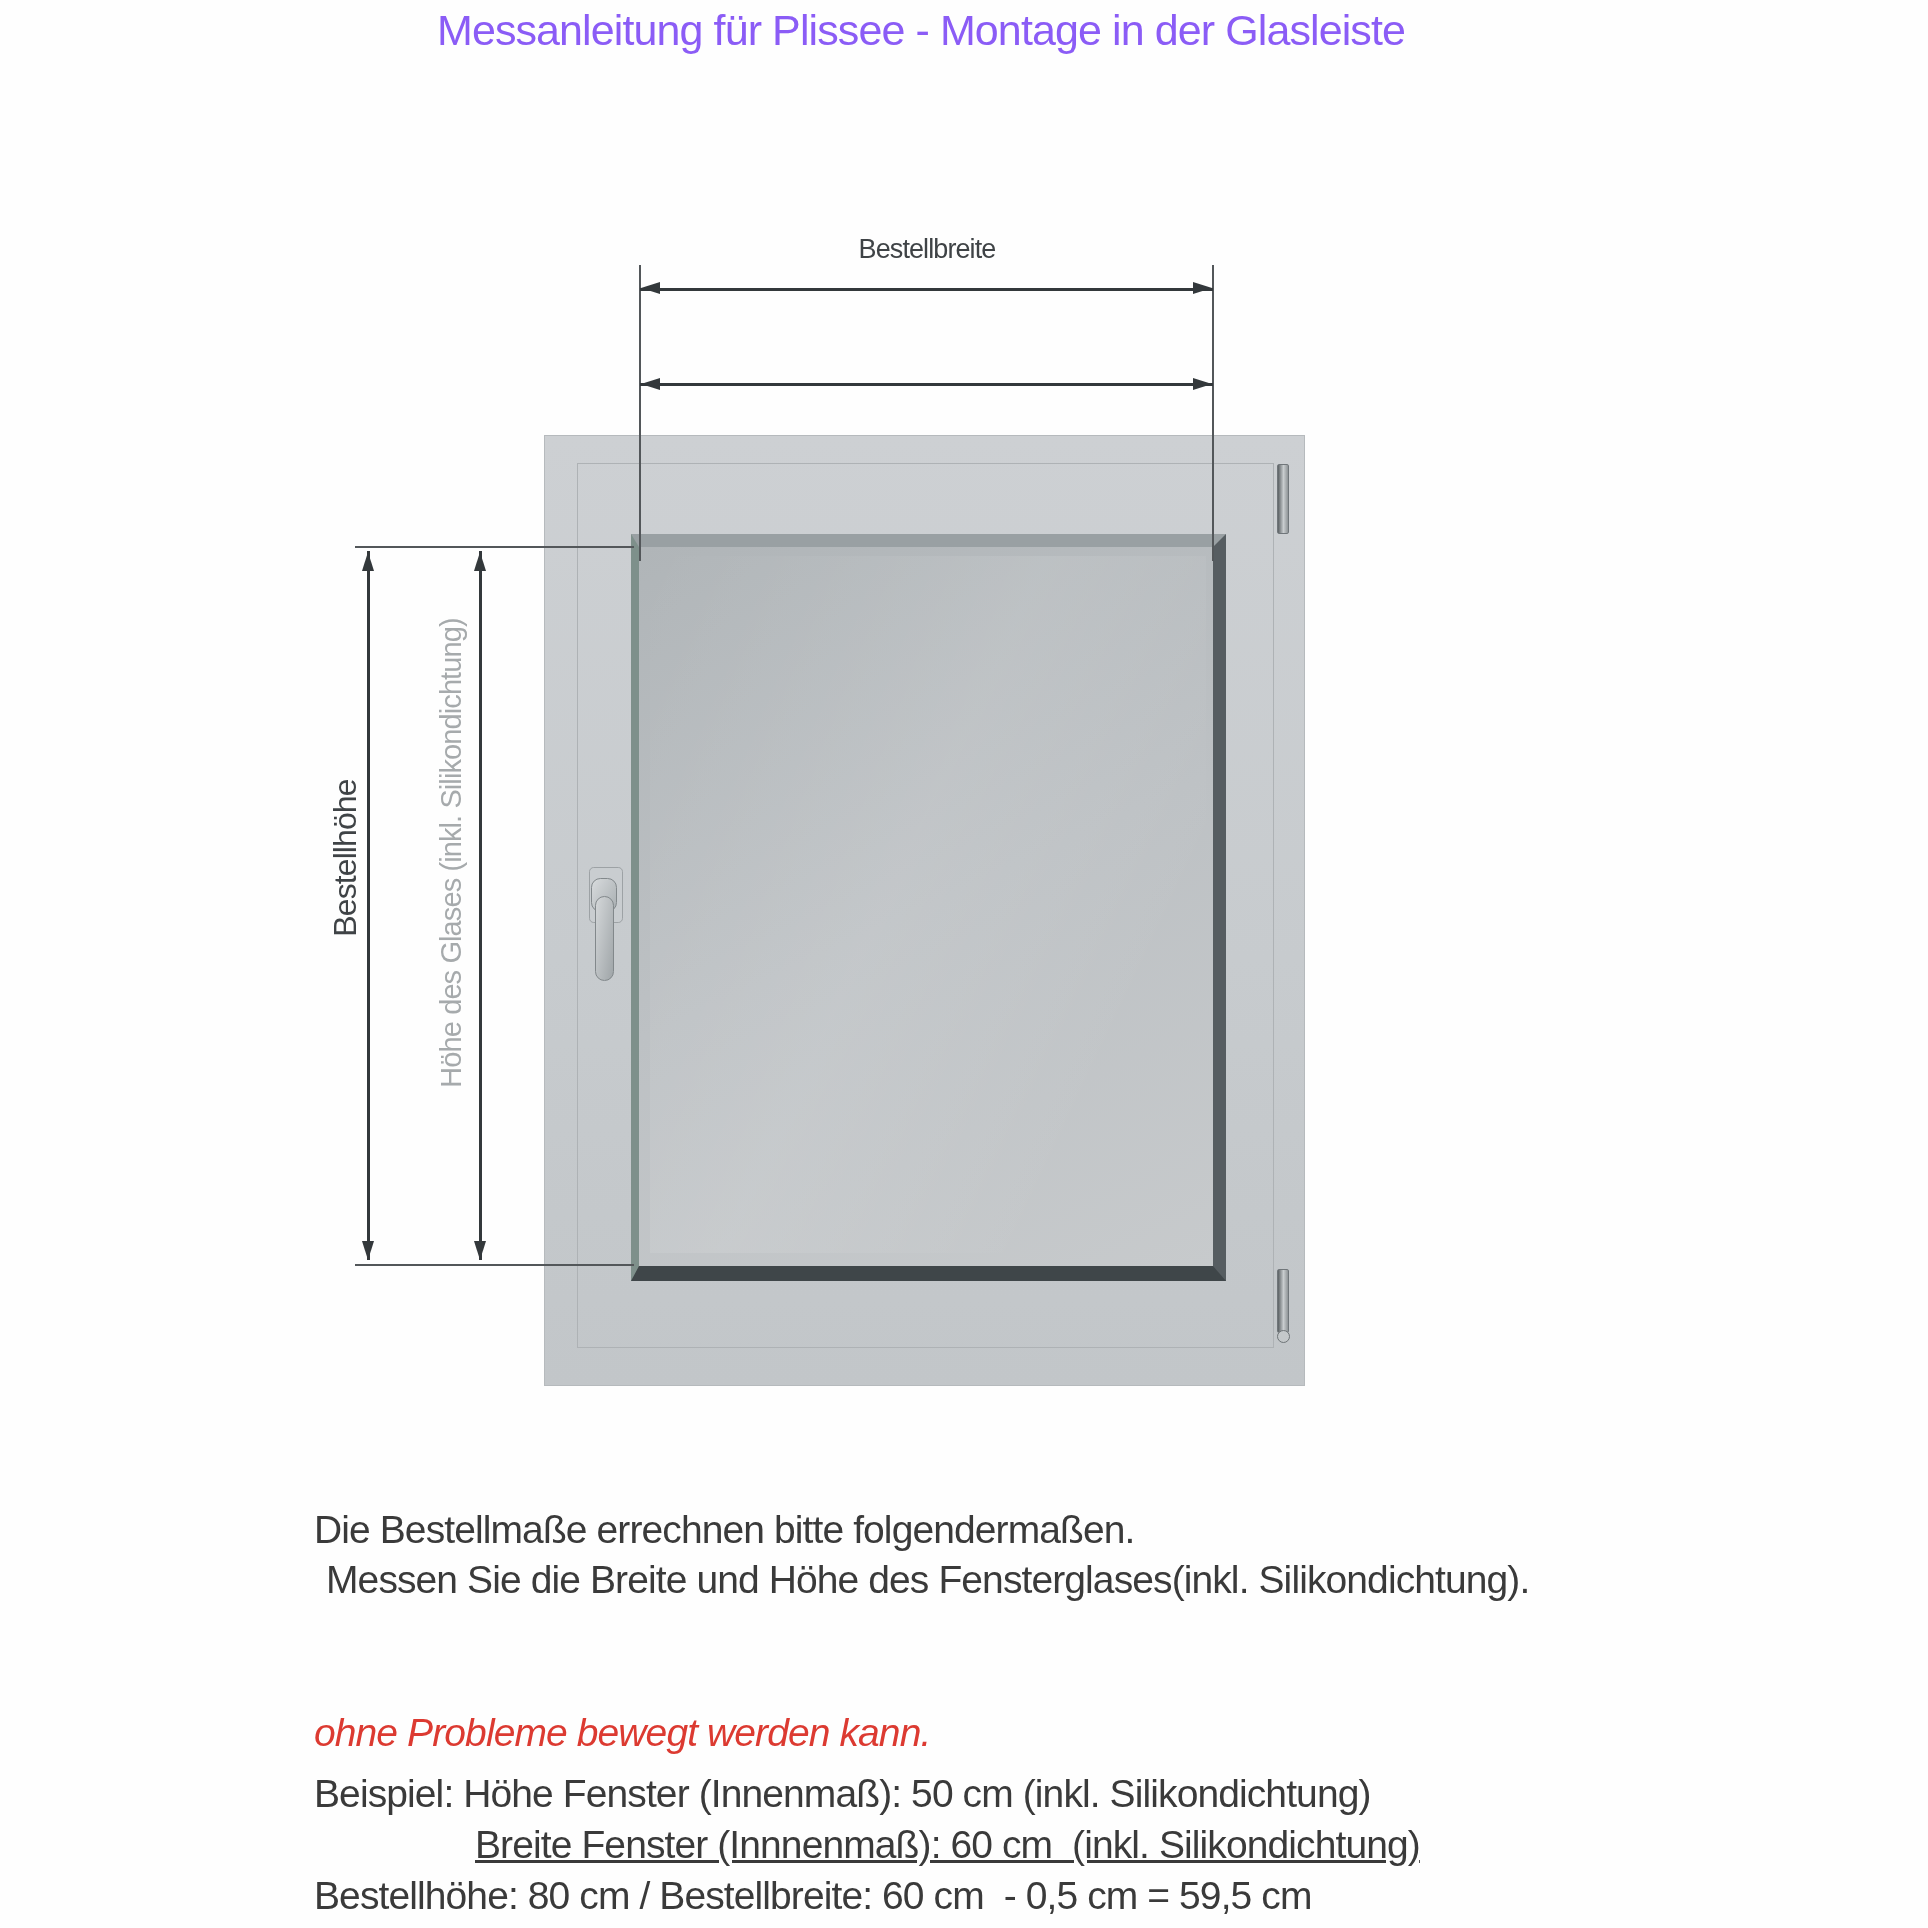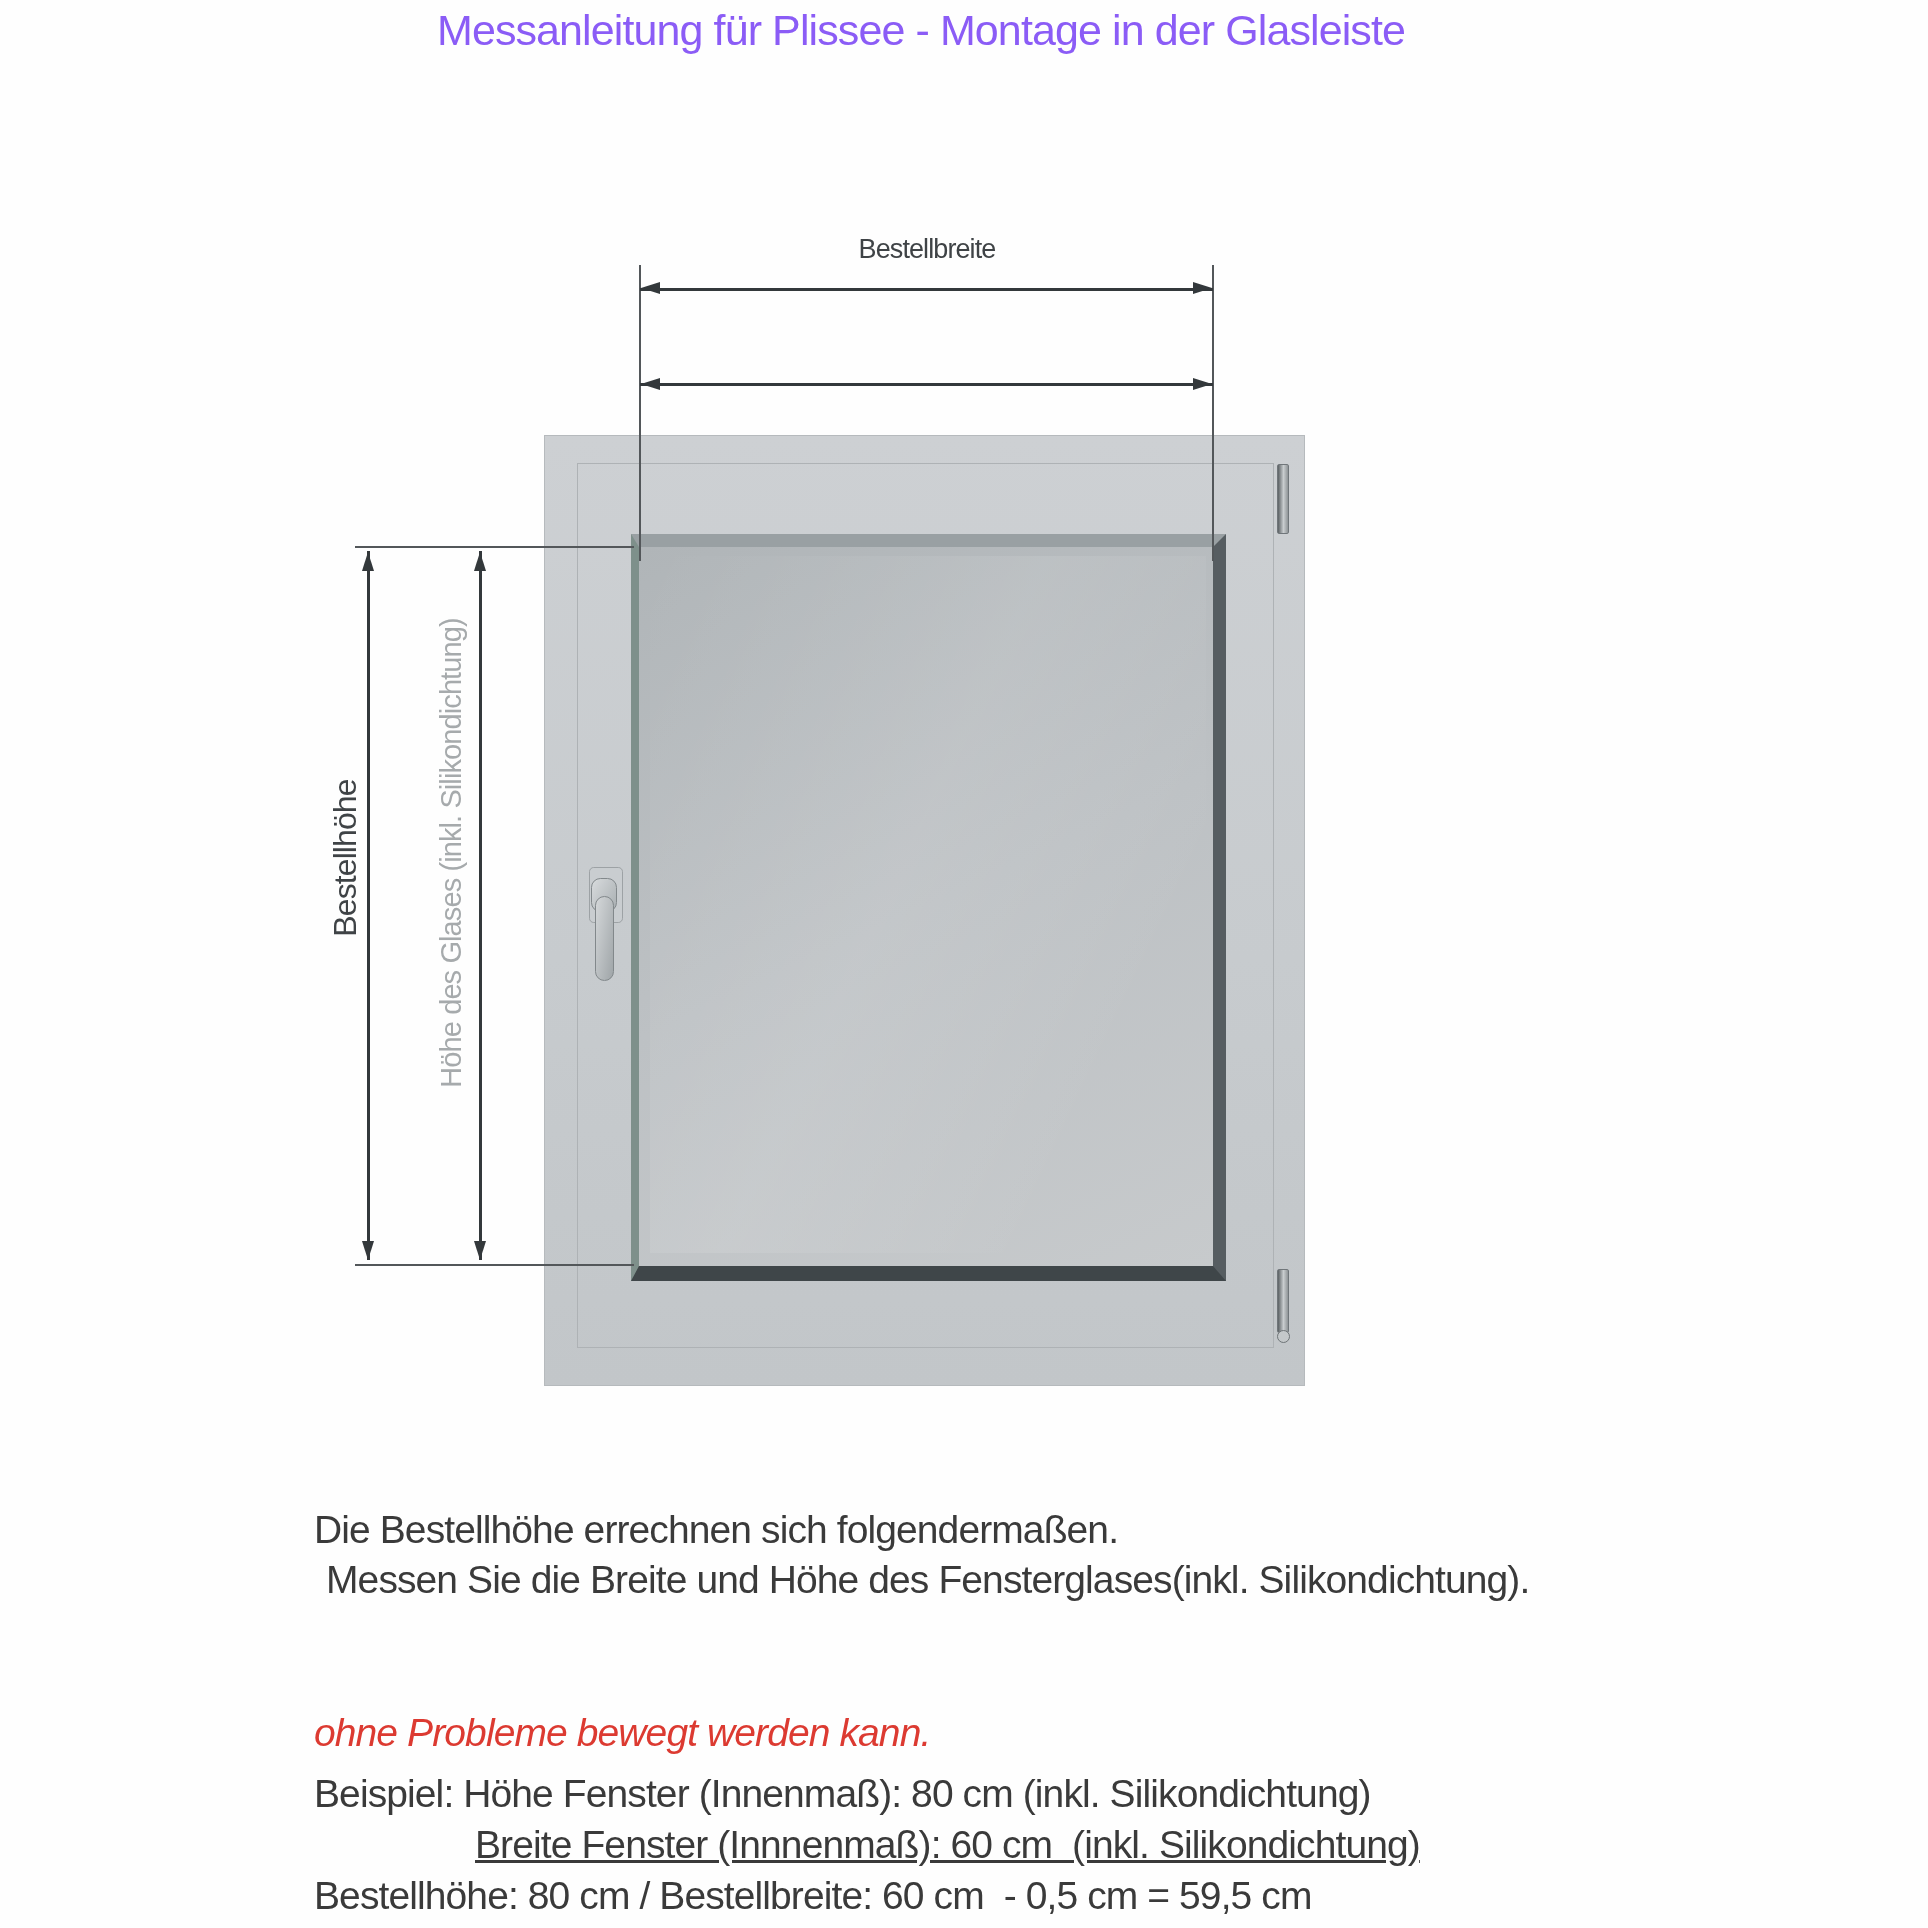--- a/index.html
+++ b/index.html
@@ -112,22 +112,22 @@
   <div class="ah down" style="left:362px;top:1241px;"></div>
 
   <div class="dline" style="left:479px;top:551px;width:2.8px;height:709px;"></div>
   <div class="ah up" style="left:474px;top:552px;"></div>
   <div class="ah down" style="left:474px;top:1241px;"></div>
 
   <div class="dim-label dark lbl-bestellbreite">Bestellbreite</div>
   <div class="dim-label dark lbl-bestellhoehe">Bestellhöhe</div>
   <div class="dim-label gray lbl-hoeheglas">Höhe des Glases (inkl. Silikondichtung)</div>
 
-  <div class="txt t1">Die Bestellhöhe errechnen sich folgendermaßen.</div>
+  <div class="txt t1">Die Bestellmaße errechnen bitte folgendermaßen.</div>
   <div class="txt t2">Messen Sie die Breite und Höhe des Fensterglases(inkl. Silikondichtung).</div>
   <div class="txt red t4">ohne Probleme bewegt werden kann.</div>
 
-  <div class="txt t5">Beispiel: Höhe Fenster (Innenmaß): 80 cm (inkl. Silikondichtung)</div>
+  <div class="txt t5">Beispiel: Höhe Fenster (Innenmaß): 50 cm (inkl. Silikondichtung)</div>
   <div class="txt t6">Breite Fenster (Innnenmaß): 60 cm  (inkl. Silikondichtung)</div>
   <div class="txt t7">Bestellhöhe: 80 cm / Bestellbreite: 60 cm  - 0,5 cm = 59,5 cm</div>
 
 </div>
 
 
 </body></html>

